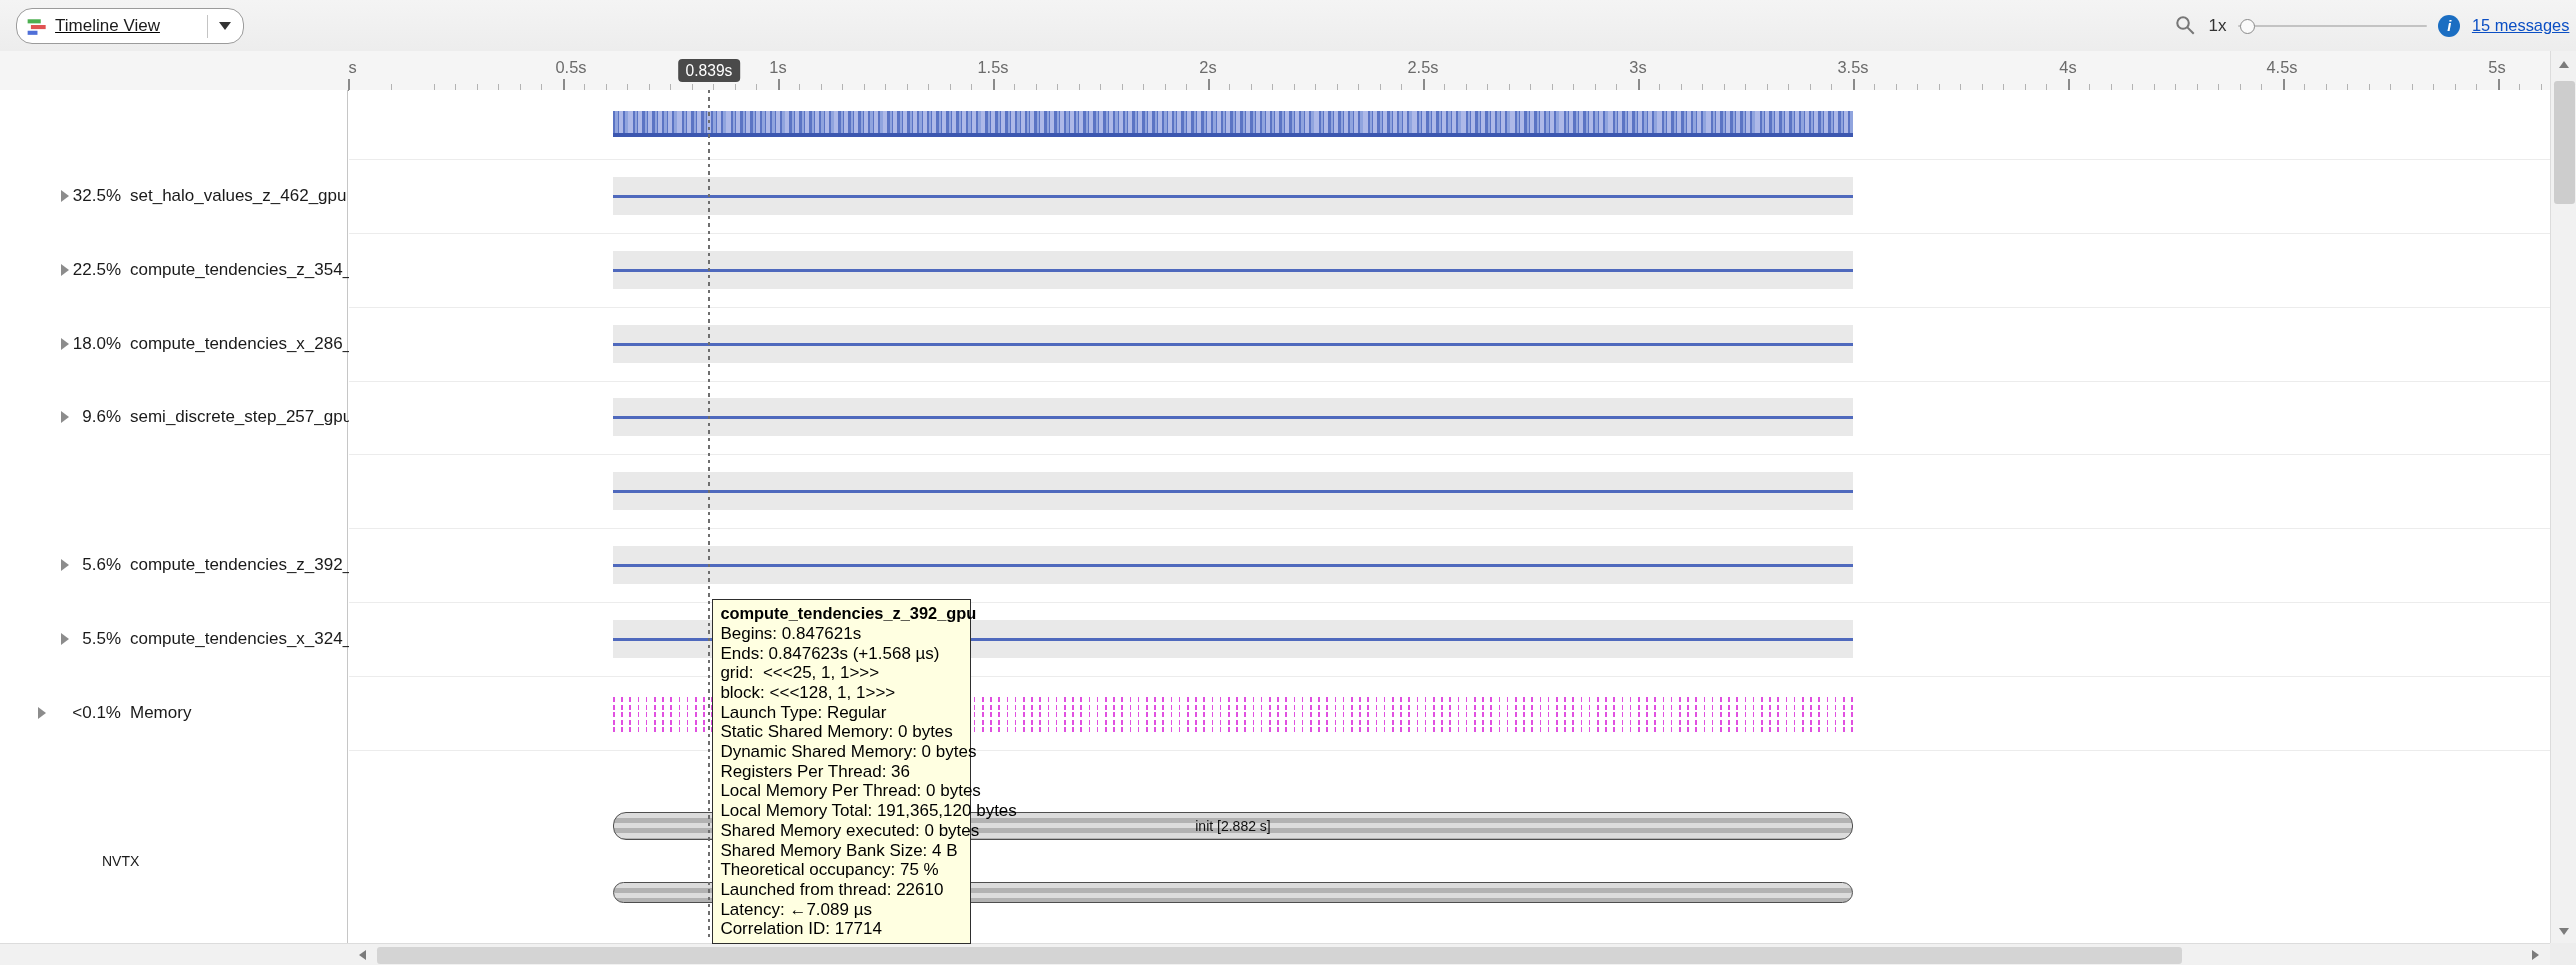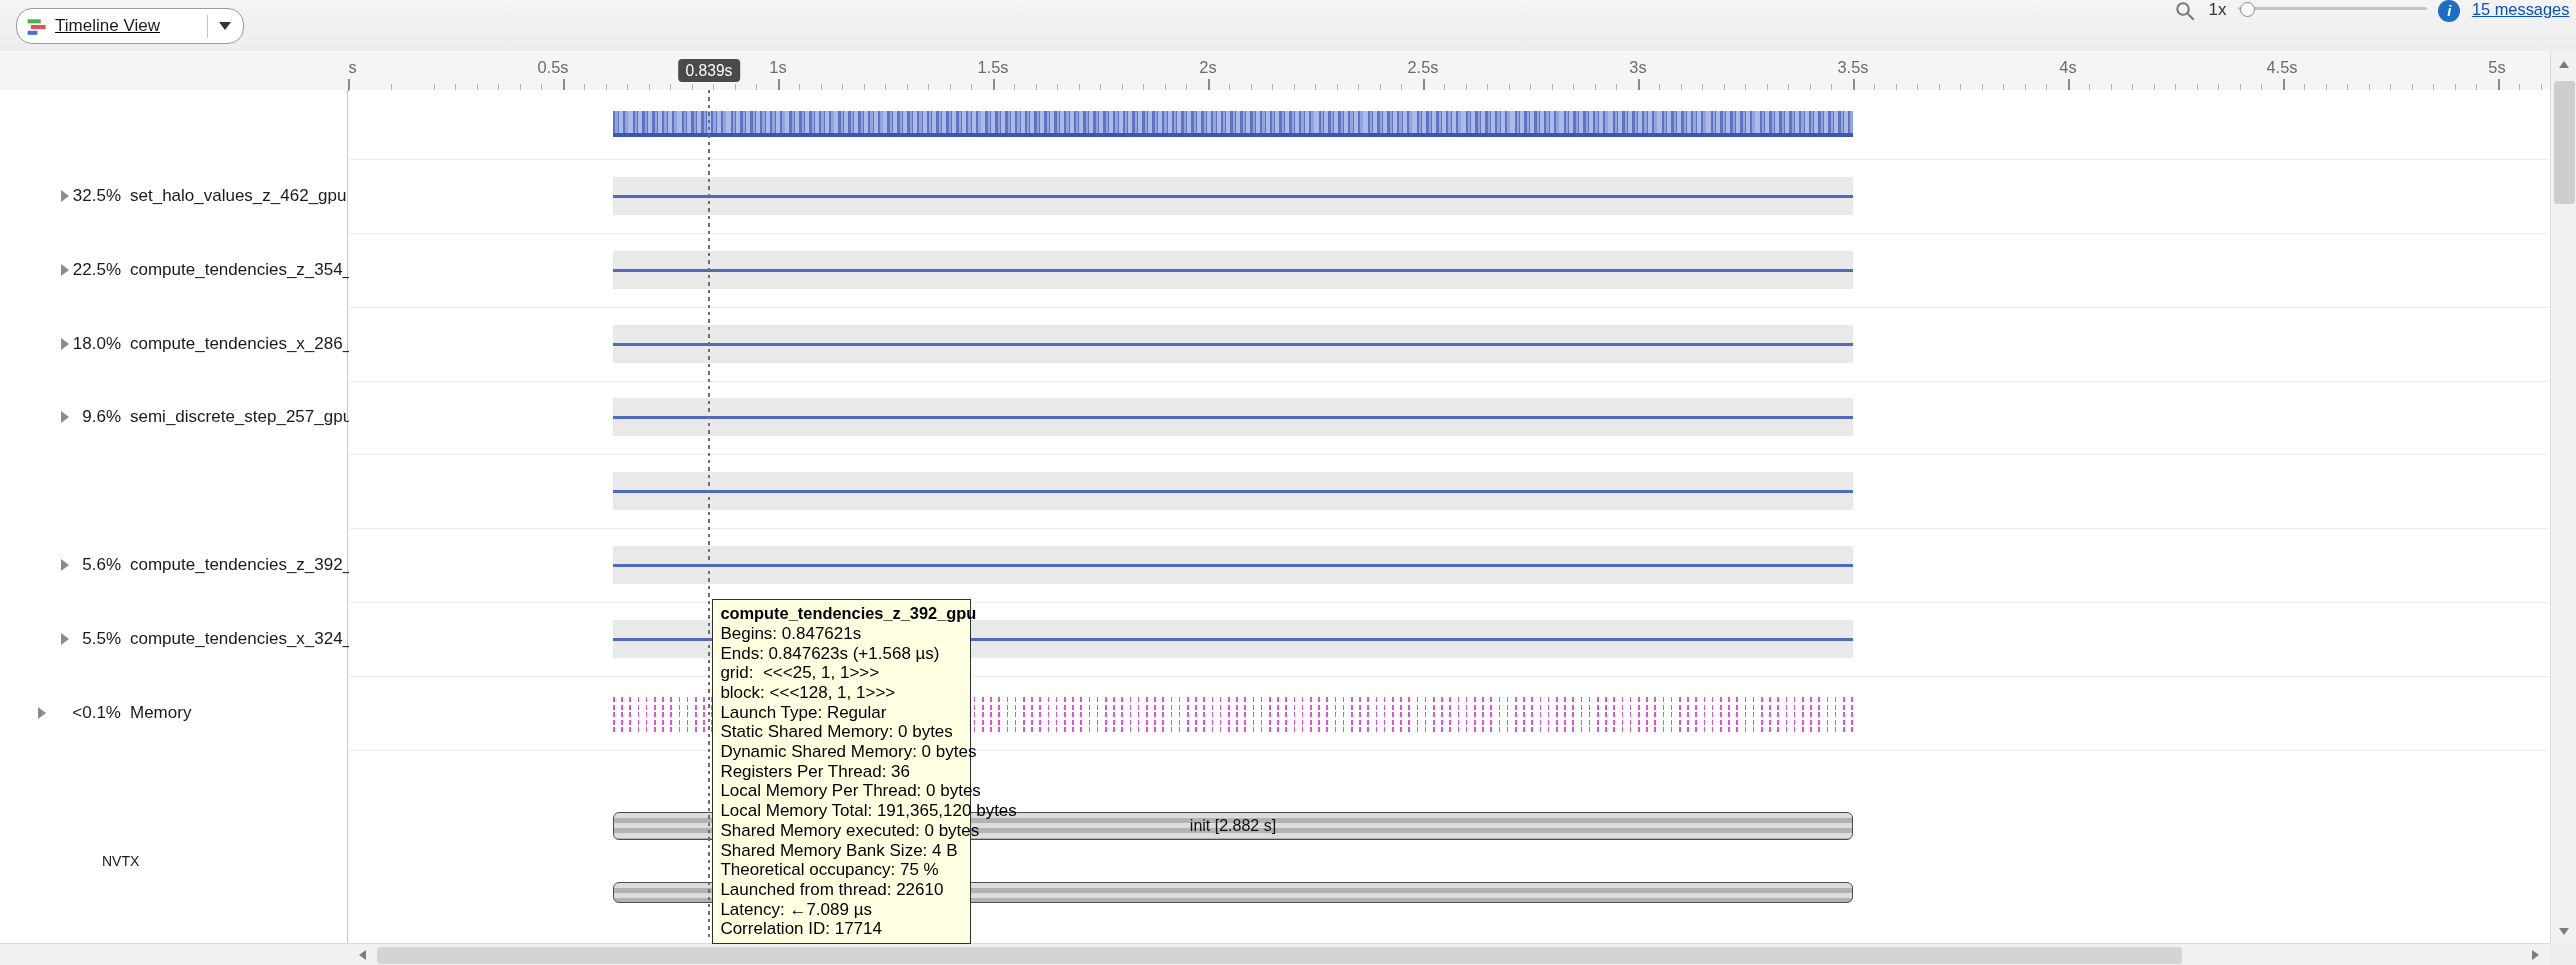--- a/index.html
+++ b/index.html
@@ -12,21 +12,21 @@
            border-bottom:0.8px solid #d5d5d5;}
   .view-dropdown{position:absolute;left:16.4px;top:8.2px;width:226px;height:34px;
            background:#ffffff;border:0.8px solid #9b9b9b;border-radius:16px;
            display:flex;align-items:center;cursor:default;text-decoration:underline;}
   .vd-icon{margin-left:8.2px;width:21.3px;height:21.3px;flex:0 0 auto;}
   .vd-label{margin-left:8.2px;font-size:17px;color:#1c1c1c;flex:1;}
   .vd-sep{width:0.8px;height:23px;background:#c4c4c4;}
   .vd-arrow{width:36px;display:flex;justify-content:center;align-items:center;}
   .vd-arrow i{width:0;height:0;border-left:6.6px solid transparent;border-right:6.6px solid transparent;border-top:8.2px solid #333;}
 
-  .toolbar-right{position:absolute;right:6.6px;top:0;height:51px;display:flex;align-items:flex-start;gap:11.5px;}
+  .toolbar-right{position:absolute;right:6.6px;top:0;height:51px;display:flex;align-items:center;gap:11.5px;}
   .zoom-label{font-size:17px;color:#333;}
   .slider{position:relative;width:189px;height:16.4px;}
   .slider .track{position:absolute;left:0;right:0;top:7.4px;height:2.5px;background:#c3c3c3;border-radius:1.6px;}
   .slider .thumb{position:absolute;left:1.6px;top:1.6px;width:13px;height:13px;border-radius:50%;
                  background:#fafafa;border:0.8px solid #8a8a8a;}
   .info-circle{width:22px;height:22px;border-radius:50%;background:#1b6ec2;color:#ffffff;
                font-size:14.8px;font-weight:bold;display:flex;align-items:center;justify-content:center;font-style:italic;}
   .messages-link{font-size:16.4px;color:#0b4fc4;text-decoration:underline;cursor:pointer;}
 
   
@@ -61,23 +61,23 @@
   .kbar{position:absolute;left:264px;width:1240px;top:21.3px;height:21.3px;
         background:repeating-linear-gradient(90deg,#5b74c4 0 2.5px,#90a4de 2.5px 4.9px,#5b74c4 4.9px 5.7px,#aeb9e8 5.7px 9.8px);
         border-bottom:4.1px solid #3c57b0;}
   .band{position:absolute;left:264px;width:1240px;top:18px;height:38px;background:#e9e9e9;}
   .band .kline{position:absolute;left:0;right:0;top:50%;height:2.5px;margin-top:-0.8px;background:#4f69bd;display:block;}
   .memband{position:absolute;left:264px;width:1240px;top:19.7px;height:36px;
         background-image:
           repeating-linear-gradient(0deg,transparent 0 4.9px,#ffffff 4.9px 7.4px),
           repeating-linear-gradient(90deg,rgba(221,61,221,0.9) 0 1.6px,transparent 1.6px 8.2px);}
   .nvtx-bar{position:absolute;left:264px;width:1240px;height:28px;box-sizing:border-box;
-        border:1.6px solid #4e4e4e;border-radius:6px;
+        border:1.6px solid #4e4e4e;border-radius:13px;
         background:repeating-linear-gradient(180deg,#dcdcdc 0 4.9px,#b2b2b2 4.9px 9.8px);
-        font-size:16px;color:#111;text-align:center;display:flex;align-items:center;justify-content:center;}
+        font-size:14px;color:#111;text-align:center;display:flex;align-items:center;justify-content:center;}
   .nvtx-bar.small{height:21.3px;}
 
   
   .cursor-line{position:absolute;left:708px;top:90px;width:1.6px;height:847px;z-index:5;
         background:repeating-linear-gradient(0deg,#6e6e6e 0 3.3px,transparent 3.3px 7.4px);}
   .cursor-badge{position:absolute;left:709px;top:59px;transform:translateX(-50%);z-index:6;
         background:#4a4a4a;color:#ffffff;font-size:15.6px;padding:2.5px 7.4px;border-radius:4.1px;}
 
   
   .tooltip{position:absolute;left:712px;top:599px;width:259px;z-index:10;box-sizing:border-box;
@@ -134,21 +134,21 @@
         <div class="thumb"></div>
       </div>
       <div class="info-circle">i</div>
       <span class="messages-link">15 messages</span>
     </div>
   </div>
 
   <div class="ruler">
     <div class="ruler-labels">
       <span class="tick" style="left:0px">0s</span>
-      <span class="tick" style="left:205px">0.5s</span>
+      <span class="tick" style="left:223px">0.5s</span>
       <span class="tick" style="left:430px">1s</span>
       <span class="tick" style="left:645px">1.5s</span>
       <span class="tick" style="left:860px">2s</span>
       <span class="tick" style="left:1075px">2.5s</span>
       <span class="tick" style="left:1290px">3s</span>
       <span class="tick" style="left:1505px">3.5s</span>
       <span class="tick" style="left:1720px">4s</span>
       <span class="tick" style="left:1934px">4.5s</span>
       <span class="tick" style="left:2149px">5s</span>
     </div>

